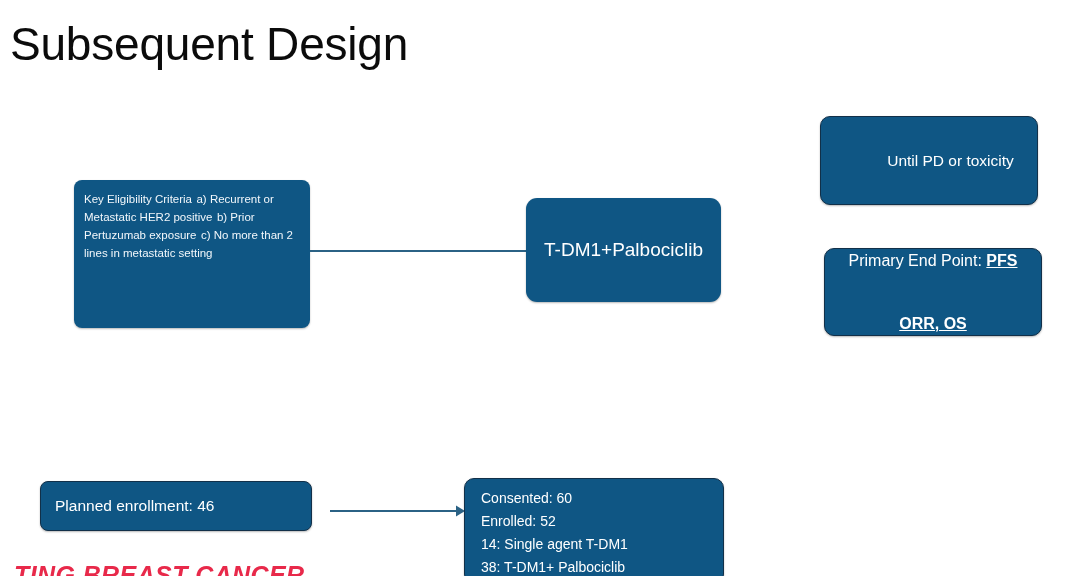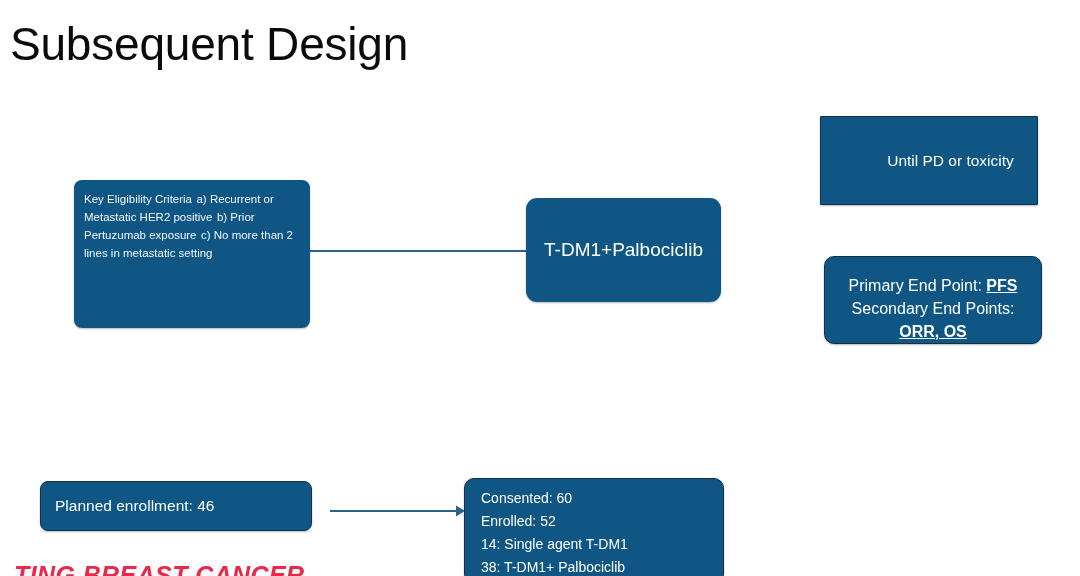--- a/index.html
+++ b/index.html
@@ -90,40 +90,40 @@
 
   
   #box-duration {
     left: 820px;
     top: 116px;
     width: 218px;
     height: 89px;
     display: flex;
     align-items: center;
     justify-content: center;
-    border-radius: 1px;
+    border-radius: 10px;
     padding-left: 43px;
   }
   #box-duration .txt {
     font-size: 15.5px;
     line-height: 20px;
     text-align: center;
     color: #ffffff;
   }
 
   
   #box-endpoints {
     left: 824px;
-    top: 256px;
+    top: 248px;
     width: 218px;
     height: 88px;
     display: flex;
     flex-direction: column;
     align-items: center;
-    justify-content: flex-end;
+    justify-content: space-between;
     border-radius: 10px;
     padding: 0 6px;
   }
   #box-endpoints .ep-line {
     font-size: 16px;
     line-height: 23px;
     text-align: center;
     color: #ffffff;
     white-space: nowrap;
   }
@@ -238,21 +238,20 @@
   <div class="nbox" id="box-treatment">
     <span class="txt">T-DM1+Palbociclib</span>
   </div>
 
   <div class="nbox outlined" id="box-duration">
     <span class="txt">Until PD or toxicity</span>
   </div>
 
   <div class="nbox outlined" id="box-endpoints">
     <div class="ep-line"><span>Primary End Point: </span><span class="hl">PFS</span></div>
-    <div class="ep-line">Secondary End Points:</div>
     <div class="ep-line"><span class="hl">ORR, OS</span></div>
   </div>
 
 
   <div class="nbox outlined" id="box-planned">
     <span class="txt">Planned enrollment: 46</span>
   </div>
 
   <div class="arrow-wrap">
     <svg width="135" height="14" viewBox="0 0 135 14">

